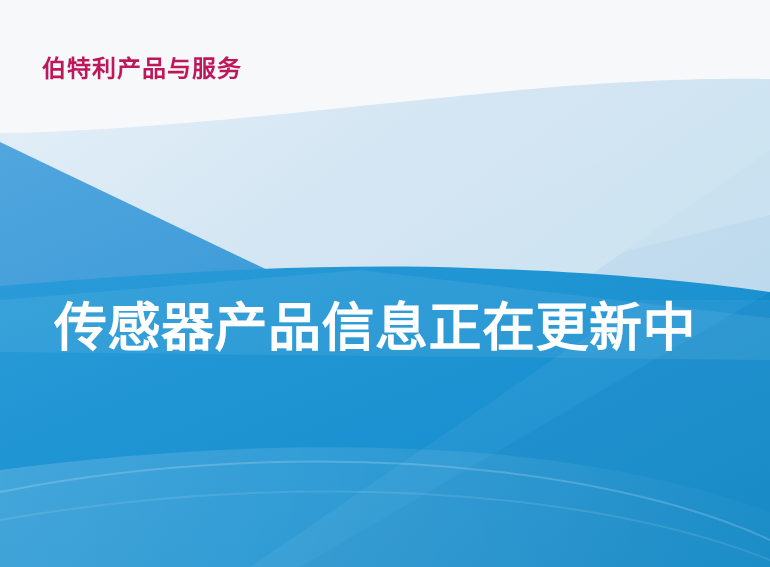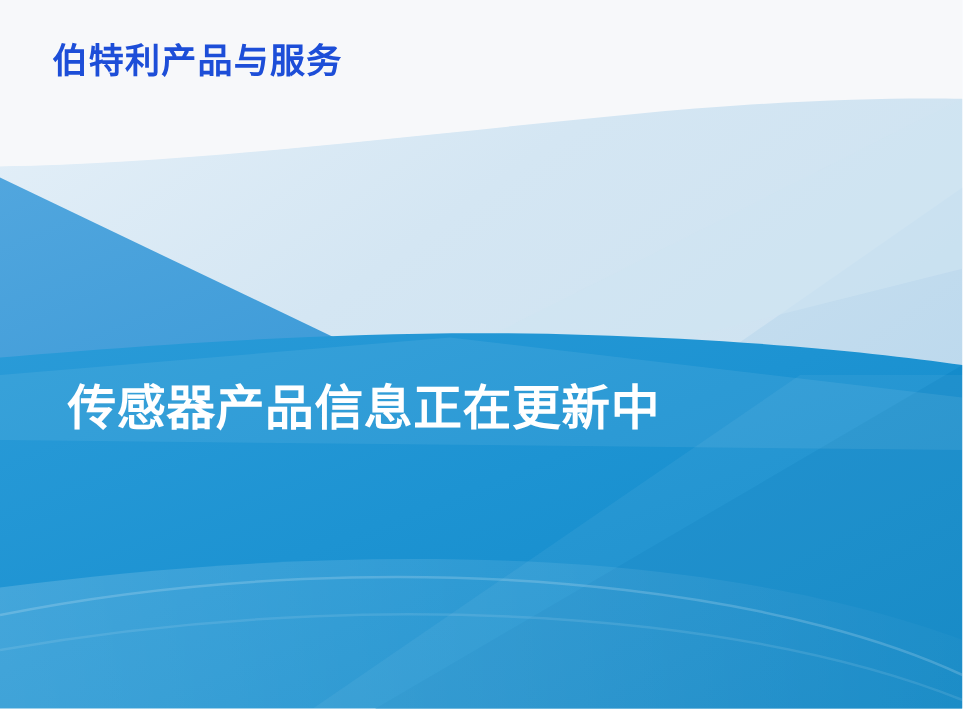--- a/index.html
+++ b/index.html
@@ -32,32 +32,32 @@
   .overlay-text {
     position: absolute;
     white-space: nowrap;
     font-weight: 700;
     letter-spacing: 0;
   }
 
   
   #header-title {
     left: 42px;
-    top: 32px;
-    font-size: 28px;
+    top: 52px;
+    font-size: 24px;
     line-height: 34px;
-    color: #1d4ed8;
+    color: #be185d;
     letter-spacing: 1px;
   }
 
   
   #headline {
     left: 54px;
     top: 298px;
-    font-size: 39px;
+    font-size: 53px;
     line-height: 60px;
     color: #ffffff;
     letter-spacing: 0.5px;
   }
 
   
   #subtitle {
     left: 57px;
     top: 405px;
     font-size: 33px;

